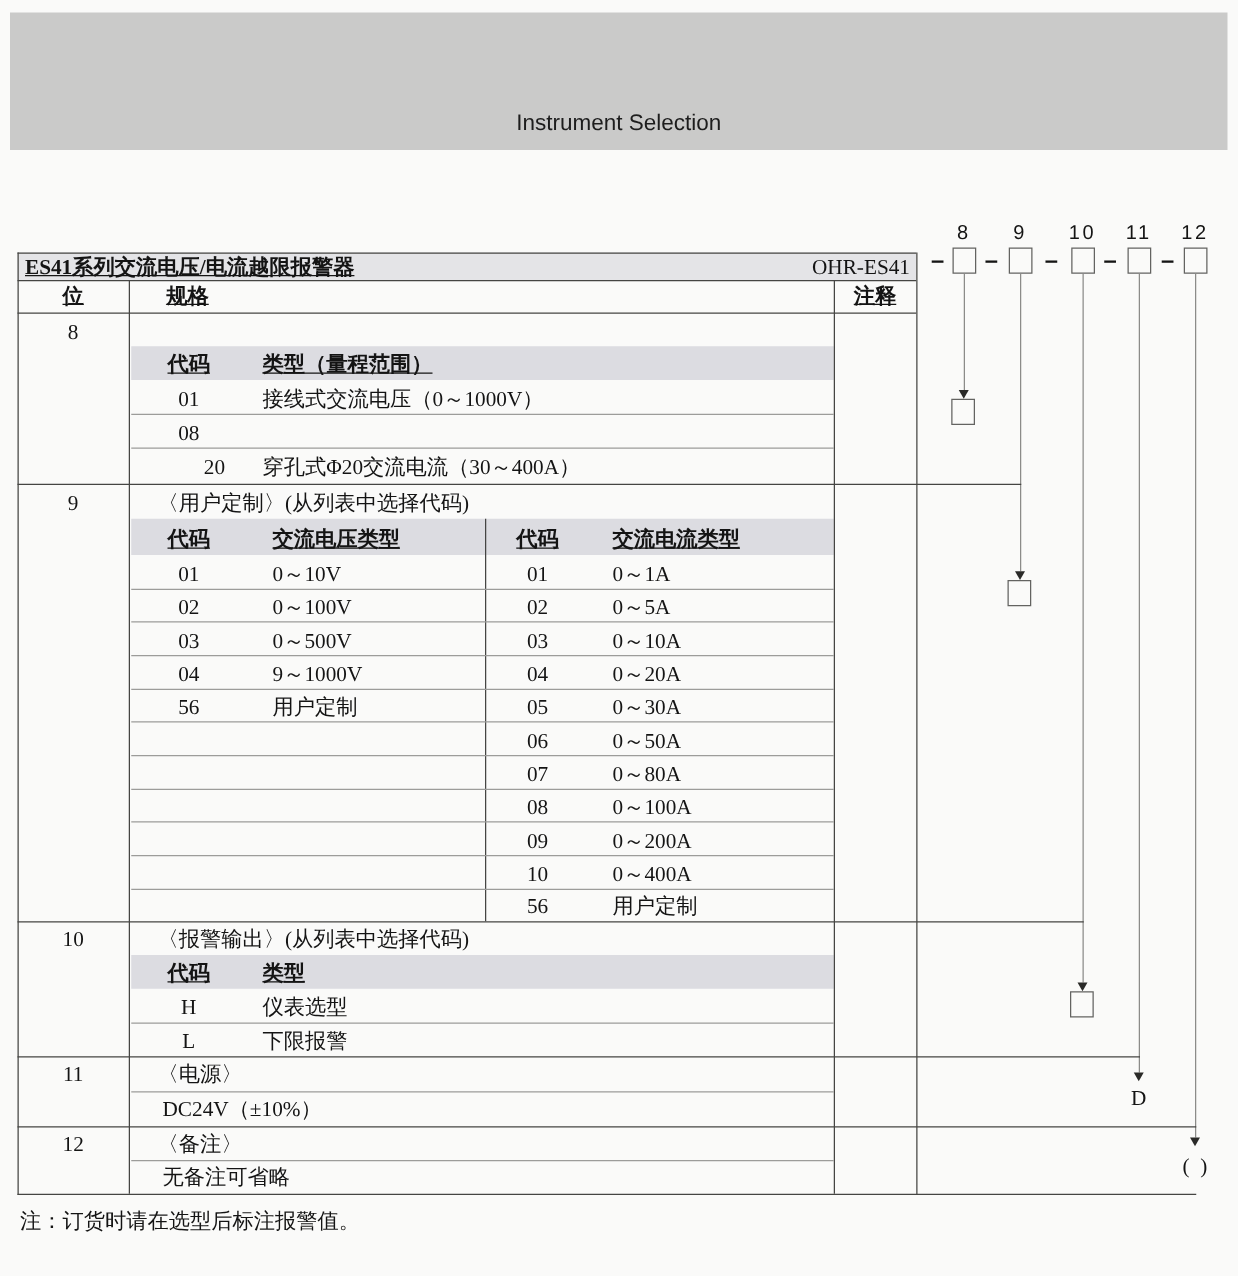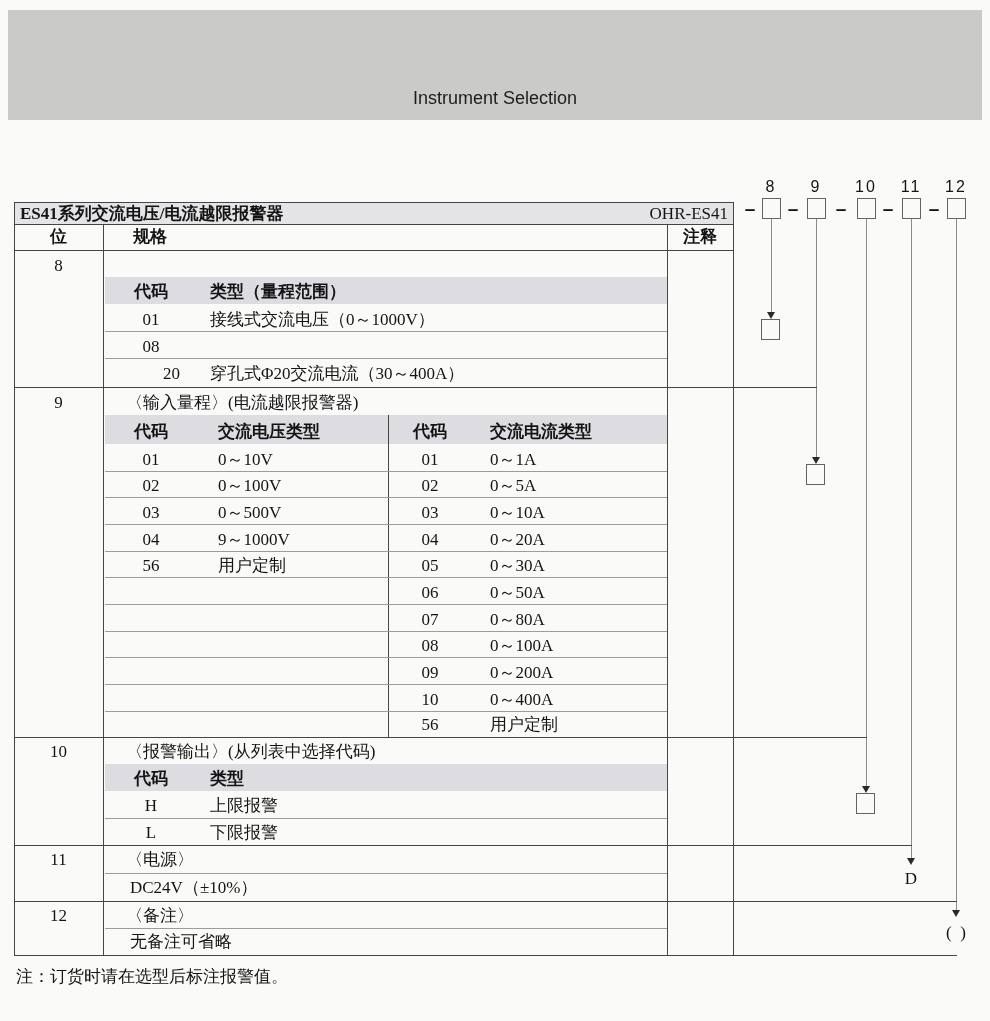--- a/index.html
+++ b/index.html
@@ -1,20 +1,20 @@
 <!DOCTYPE html>
 <html><head>
 <meta charset="utf-8">
 <style>
   * { margin:0; padding:0; box-sizing:border-box; }
   html,body { width:990px; height:1021px; }
   body { background:#fafaf9; font-family:"Liberation Serif","DejaVu Serif",serif; color:#141414; position:relative; overflow:hidden; }
   #screen { position:absolute; left:0; top:0; width:990px; height:1021px; }
   .txt  { position:absolute; font-size:17px; line-height:1.25; white-space:pre; }
-  .bold { font-weight:bold; }
+  .bold { font-weight:bold;text-decoration:underline; }
   .ctr  { text-align:center; }
   .rgt  { text-align:right; }
 
   
   .hl  { position:absolute; height:1px; background:#454543; }
   .hl2 { position:absolute; height:1px; background:#9c9c9a; }
   .vl  { position:absolute; width:1px;  background:#454543; }
   .vl3 { position:absolute; width:1px;  background:#8b8b89; }
 
   
@@ -131,21 +131,21 @@
   <div class="txt bold ctr" style="left:122px; top:281px; width:58px;">代码</div>
   <div class="txt bold" style="left:210px; top:281px;">类型（量程范围）</div>
 
   <div class="txt ctr" style="left:122px; top:309px; width:58px;">01</div>
   <div class="txt" style="left:210px; top:309px;">接线式交流电压（0～1000V）</div>
   <div class="txt ctr" style="left:122px; top:336px; width:58px;">08</div>
   <div class="txt ctr" style="left:122px; top:363px; width:58px;text-align:right;">20</div>
   <div class="txt" style="left:210px; top:363px;">穿孔式Φ20交流电流（30～400A）</div>
 
   <div class="txt ctr" style="left:14px; top:392px; width:89px;">9</div>
-  <div class="txt" style="left:126px; top:392px;">〈输入量程〉(电流越限报警器)</div>
+  <div class="txt" style="left:126px; top:392px;">〈用户定制〉(从列表中选择代码)</div>
   <div class="txt bold ctr" style="left:122px; top:421px; width:58px;">代码</div>
   <div class="txt bold" style="left:218px; top:421px;">交流电压类型</div>
   <div class="txt bold ctr" style="left:404px; top:421px; width:52px;">代码</div>
   <div class="txt bold" style="left:490px; top:421px;">交流电流类型</div>
 
   <div class="txt ctr" style="left:122px; top:449px; width:58px;">01</div>
   <div class="txt" style="left:218px; top:449px;">0～10V</div>
   <div class="txt ctr" style="left:404px; top:449px; width:52px;">01</div>
   <div class="txt" style="left:490px; top:449px;">0～1A</div>
 
@@ -185,21 +185,21 @@
   <div class="txt" style="left:490px; top:689px;">0～400A</div>
 
   <div class="txt ctr" style="left:404px; top:714px; width:52px;">56</div>
   <div class="txt" style="left:490px; top:714px;">用户定制</div>
 
   <div class="txt ctr" style="left:14px; top:741px; width:89px;">10</div>
   <div class="txt" style="left:126px; top:741px;">〈报警输出〉(从列表中选择代码)</div>
   <div class="txt bold ctr" style="left:122px; top:768px; width:58px;">代码</div>
   <div class="txt bold" style="left:210px; top:768px;">类型</div>
   <div class="txt ctr" style="left:122px; top:795px; width:58px;">H</div>
-  <div class="txt" style="left:210px; top:795px;">上限报警</div>
+  <div class="txt" style="left:210px; top:795px;">仪表选型</div>
   <div class="txt ctr" style="left:122px; top:822px; width:58px;">L</div>
   <div class="txt" style="left:210px; top:822px;">下限报警</div>
 
   <div class="txt ctr" style="left:14px; top:849px; width:89px;">11</div>
   <div class="txt" style="left:126px; top:849px;">〈电源〉</div>
   <div class="txt" style="left:130px; top:877px;">DC24V（±10%）</div>
 
   <div class="txt ctr" style="left:14px; top:905px; width:89px;">12</div>
   <div class="txt" style="left:126px; top:905px;">〈备注〉</div>
   <div class="txt" style="left:130px; top:931px;">无备注可省略</div>

